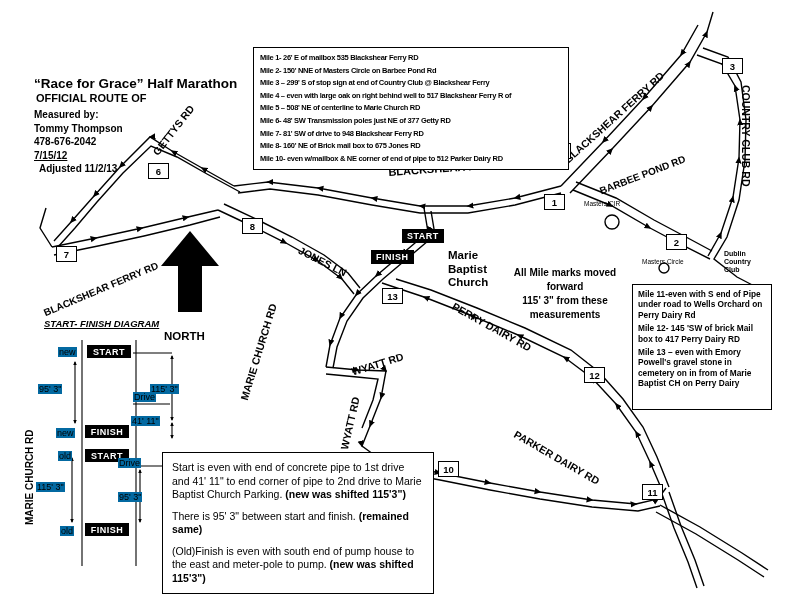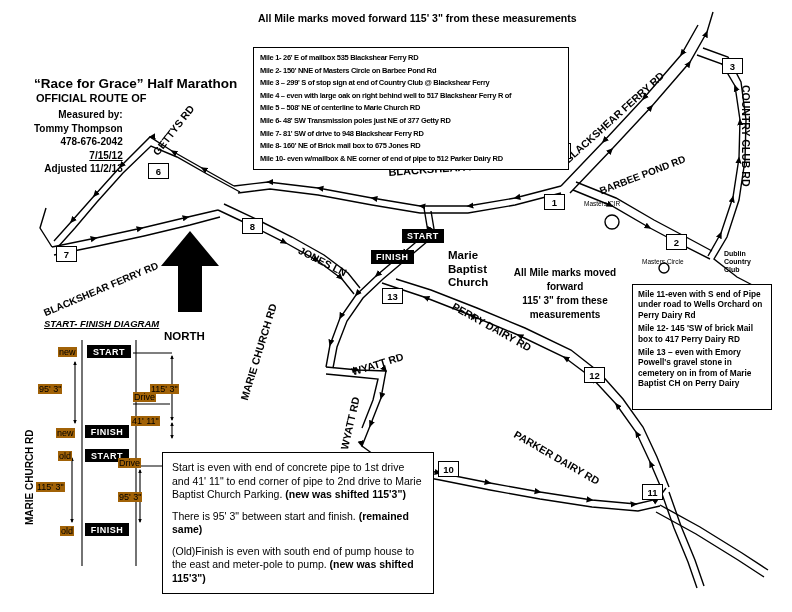--- a/index.html
+++ b/index.html
@@ -20,21 +20,21 @@
         transform-origin:0 0;z-index:2;}
   .mile{position:absolute;min-width:17px;height:14px;padding:0 1px;background:#fff;border:1.5px solid #000;
         font-weight:bold;font-size:9.5px;display:flex;align-items:center;justify-content:center;z-index:3;}
   .tag{position:absolute;background:#000;color:#fff;font-weight:bold;font-size:9px;
        padding:2px 5px;letter-spacing:0.5px;z-index:3;white-space:nowrap;}
   .church{font-weight:bold;font-size:11.5px;line-height:13.5px;z-index:3;}
   .tiny{position:absolute;font-size:6.5px;z-index:3;white-space:nowrap;}
   .dublin{font-weight:bold;font-size:7px;line-height:8px;z-index:3;}
   .north{font-weight:bold;font-size:11.5px;z-index:3;}
   .sfd-title{font-weight:bold;font-style:italic;font-size:9.5px;text-decoration:underline;z-index:3;}
-  .dlabel{position:absolute;font-size:9px;background:#a16207;padding:0 1px;z-index:3;white-space:nowrap;}
+  .dlabel{position:absolute;font-size:9px;background:#0369a1;padding:0 1px;z-index:3;white-space:nowrap;}
   .dtag{position:absolute;background:#000;color:#fff;font-weight:bold;font-size:9px;width:44px;height:13px;
         display:flex;align-items:center;justify-content:center;letter-spacing:0.5px;z-index:3;}
   .bnote p{margin:0 0 8px 0;font-size:10.5px;line-height:13.5px;}
   .bnote p:last-child{margin-bottom:0;}
   .bnote b{font-weight:bold;}
 </style>
 </head>
 <body>
 
 <div id="page">
@@ -104,29 +104,28 @@
       <path d="M133,404 L170,404"></path>
       <path d="M172,423 L172,438" marker-start="url(#arrS)" marker-end="url(#arrS)"></path>
       <path d="M131,466 L172,466"></path>
       <path d="M72,458 L72,522" marker-start="url(#arrS)" marker-end="url(#arrS)"></path>
       <path d="M140,470 L140,522" marker-start="url(#arrS)" marker-end="url(#arrS)"></path>
     </g>
   </svg>
 
   <div class="abs hdr-kicker" style="left:36px;top:48px;margin-top:44px;">OFFICIAL ROUTE OF</div>
   <div class="abs hdr-title" style="left:34px;top:76px;">“Race for Grace” Half Marathon</div>
-  <div class="abs" style="left:34px;top:108px;text-align:right;">
+  <div class="abs" style="left:34px;top:108px;">
     <div class="hdr-line">Measured by:</div>
     <div class="hdr-line">Tommy Thompson</div>
     <div class="hdr-line">478-676-2042</div>
     <div class="hdr-line u">7/15/12</div>
     <div class="hdr-line" style="padding-left:5px;">Adjusted 11/2/13</div>
   </div>
 
-  <div class="abs notes-title" style="left:258px;top:12px;">All Mile marks moved forward 115' 3" from these measurements</div>
   <div class="abs panel" style="left:253px;top:30px;width:302px;padding:4px 6px;margin-top:17px;">
     <div class="note-line">Mile 1- 26' E of mailbox 535 Blackshear Ferry RD</div>
     <div class="note-line">Mile 2- 150' NNE of Masters Circle on Barbee Pond Rd</div>
     <div class="note-line">Mile 3 – 299' S of stop sign at end of Country Club @ Blackshear Ferry</div>
     <div class="note-line">Mile 4 – even with large oak on right behind well to 517 Blackshear Ferry R of</div>
     <div class="note-line">Mile 5 – 508' NE of centerline to Marie Church RD</div>
     <div class="note-line">Mile 6- 48' SW Transmission poles just NE of 377 Getty RD</div>
     <div class="note-line">Mile 7- 81' SW of drive to 948 Blackshear Ferry RD</div>
     <div class="note-line">Mile 8- 160' NE of Brick mail box to 675 Jones RD</div>
     <div class="note-line">Mile 10- even w/mailbox &amp; NE corner of end of pipe to 512 Parker Dairy RD</div>

